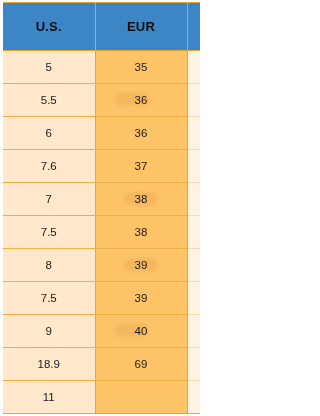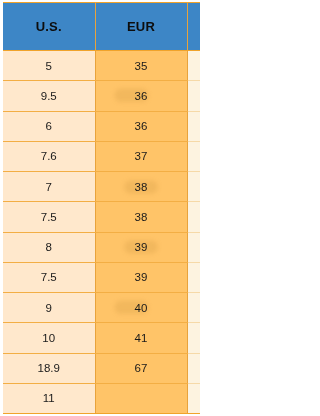--- a/index.html
+++ b/index.html
@@ -128,21 +128,21 @@
         <th class="hdr-extra"></th>
       </tr>
     </thead>
     <tbody id="table-body">
         <tr>
           <td class="col-us">5</td>
           <td class="col-eur"><span class="cellval">35</span></td>
           <td class="col-extra"></td>
         </tr>
         <tr>
-          <td class="col-us">9.5</td>
+          <td class="col-us">5.5</td>
           <td class="col-eur"><span class="blob offset-left"></span><span class="cellval">36</span></td>
           <td class="col-extra"></td>
         </tr>
         <tr>
           <td class="col-us">6</td>
           <td class="col-eur"><span class="cellval">36</span></td>
           <td class="col-extra"></td>
         </tr>
         <tr>
           <td class="col-us">7.6</td>
@@ -168,27 +168,22 @@
           <td class="col-us">7.5</td>
           <td class="col-eur"><span class="cellval">39</span></td>
           <td class="col-extra"></td>
         </tr>
         <tr>
           <td class="col-us">9</td>
           <td class="col-eur"><span class="blob offset-left"></span><span class="cellval">40</span></td>
           <td class="col-extra"></td>
         </tr>
         <tr>
-          <td class="col-us">10</td>
-          <td class="col-eur"><span class="cellval">41</span></td>
-          <td class="col-extra"></td>
-        </tr>
-        <tr>
           <td class="col-us">18.9</td>
-          <td class="col-eur"><span class="cellval">67</span></td>
+          <td class="col-eur"><span class="cellval">69</span></td>
           <td class="col-extra"></td>
         </tr>
         <tr>
           <td class="col-us">11</td>
           <td class="col-eur"></td>
           <td class="col-extra"></td>
         </tr>
       </tbody>
   </table>
 </div>

